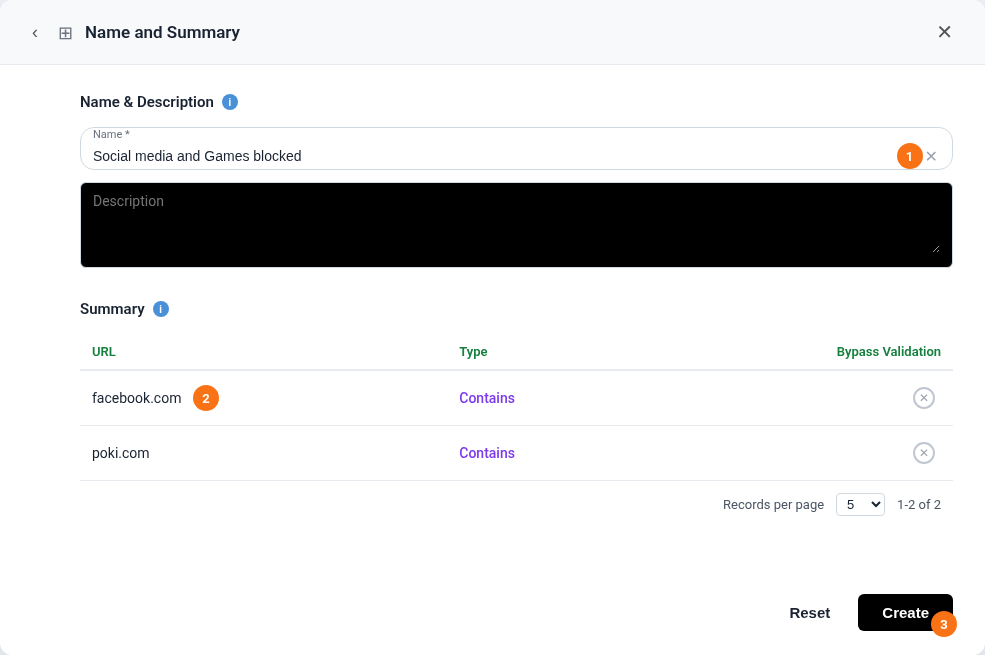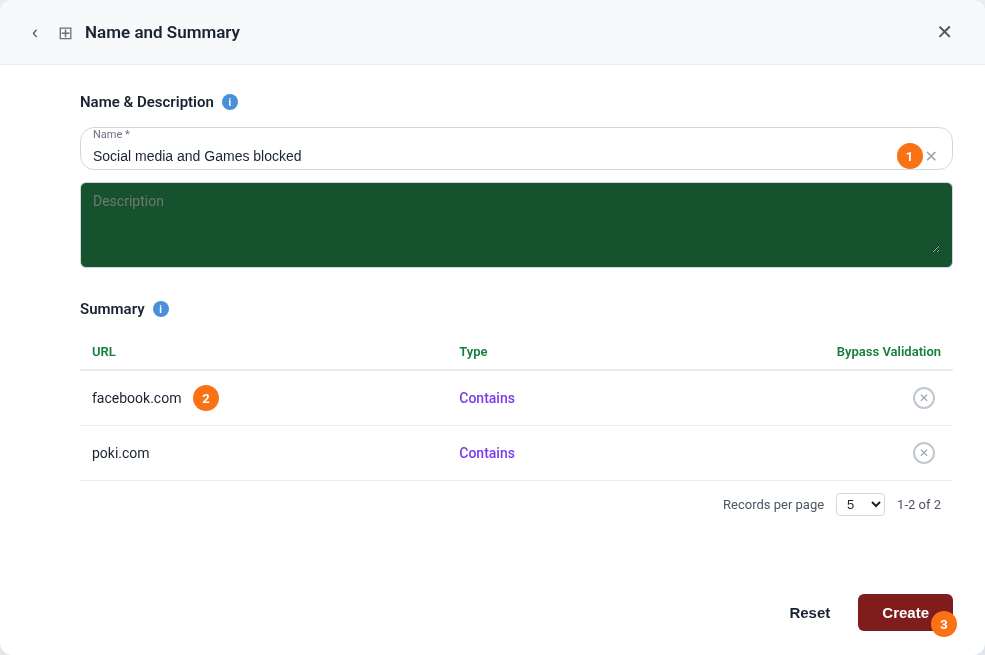--- a/index.html
+++ b/index.html
@@ -133,21 +133,21 @@
       font-size: 13px;
       font-weight: 700;
       display: inline-flex;
       align-items: center;
       justify-content: center;
     }
     .description-field {
       border: 1px solid #d1d9e0;
       border-radius: 6px;
       padding: 10px 12px;
-      background: #14532d;
+      background: #000000;
     }
     .description-textarea {
       width: 100%;
       border: none;
       outline: none;
       font-size: 14px;
       color: #9ca3af;
       resize: vertical;
       min-height: 60px;
       background: transparent;
@@ -243,21 +243,21 @@
     .reset-btn {
       background: none;
       border: none;
       cursor: pointer;
       font-size: 15px;
       font-weight: 600;
       color: #1a2332;
       padding: 8px 16px;
     }
     .create-btn {
-      background: #7f1d1d;
+      background: #000000;
       color: white;
       border: none;
       border-radius: 6px;
       padding: 10px 24px;
       font-size: 15px;
       font-weight: 600;
       cursor: pointer;
     }
   </style>
 </head>

